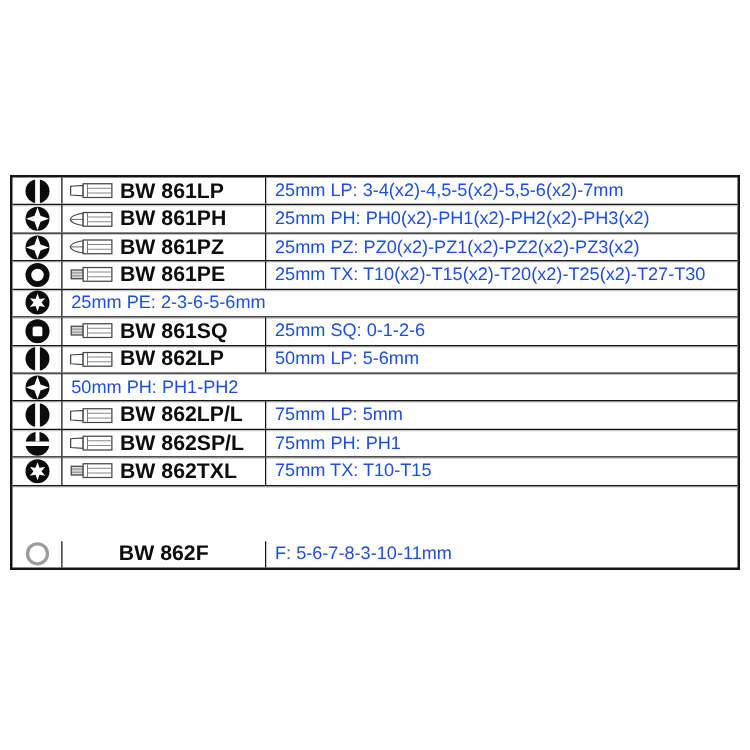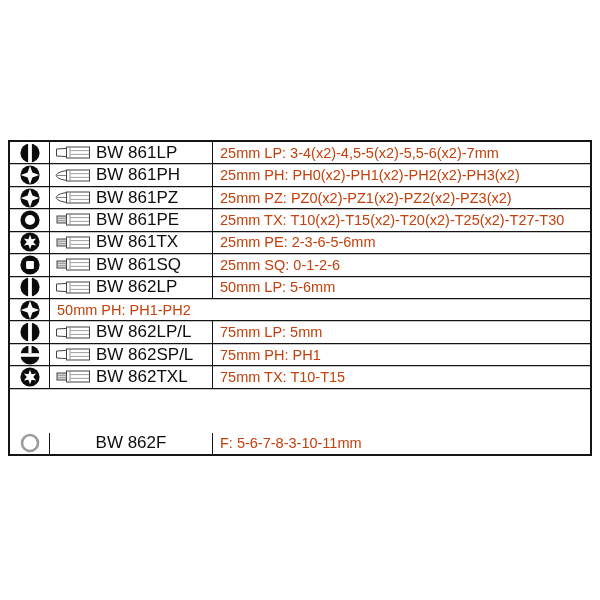--- a/index.html
+++ b/index.html
@@ -34,25 +34,25 @@
     border-right:1.4px solid #141414;
     padding-left:4px;gap:5px;
   }
   .code-cell.centered{justify-content:center;padding-left:0;}
   .desc-cell{flex:1 1 auto;padding-left:7px;padding-right:4px;}
   .tip-icon{width:20px;height:20px;display:block;line-height:0;}
   .tip-icon svg{display:block;}
   .bit-drawing{width:37px;height:13px;display:block;line-height:0;flex:0 0 37px;}
   .bit-drawing svg{display:block;}
   .code{
-    font-weight:400;font-size:17px;letter-spacing:0px;
+    font-weight:700;font-size:17px;letter-spacing:0px;
     white-space:nowrap;color:#0d0d0d;
   }
   .desc{
-    font-size:14.5px;font-weight:400;white-space:nowrap;color:#c2410c;
+    font-size:14.5px;font-weight:400;white-space:nowrap;color:#1d4ed8;
   }
 </style>
 </head>
 <body>
 
 <div class="bits-table">
   <div class="row">
     <div class="cell icon-cell">
       <span class="tip-icon">
           <svg width="20" height="20" viewBox="0 0 20 20">
@@ -161,181 +161,167 @@
 
   <div class="row">
     <div class="cell icon-cell">
       <span class="tip-icon">
           <svg width="20" height="20" viewBox="0 0 20 20">
             <circle cx="10" cy="10" r="9.6" fill="#0b0b0b"></circle>
             <polygon fill="#fff" points="10,2.8 11.6,7.2 16.1,6.5 13.2,10 16.1,13.5 11.6,12.8 10,17.2 8.4,12.8 3.9,13.5 6.8,10 3.9,6.5 8.4,7.2"></polygon>
           </svg>
         </span>
     </div>
+    <div class="cell desc-cell">
+      <span class="desc">25mm PE: 2-3-6-5-6mm</span>
+    </div>
+  </div>
+
+  <div class="row">
+    <div class="cell icon-cell">
+      <span class="tip-icon">
+          <svg width="20" height="20" viewBox="0 0 20 20">
+            <circle cx="10" cy="10" r="9.6" fill="#0b0b0b"></circle>
+            <rect x="6.1" y="6.1" width="7.8" height="7.8" rx="1.2" fill="#fff"></rect>
+          </svg>
+        </span>
+    </div>
     <div class="cell code-cell">
       <span class="bit-drawing">
           <svg width="37" height="13" viewBox="0 0 37 13">
             <rect x="3" y="3" width="9.5" height="7" fill="#d9d9d9" stroke="#444" stroke-width="1"></rect>
             <line x1="3.6" y1="5.3" x2="12" y2="5.3" stroke="#888" stroke-width="0.8"></line>
             <line x1="3.6" y1="7.7" x2="12" y2="7.7" stroke="#888" stroke-width="0.8"></line>
             <rect x="12.5" y="1" width="23" height="11" fill="#fff" stroke="#444" stroke-width="1"></rect>
             <line x1="16" y1="1.5" x2="16" y2="11.5" stroke="#777" stroke-width="0.8"></line>
             <line x1="16.5" y1="4.6" x2="35" y2="4.6" stroke="#888" stroke-width="0.8"></line>
             <line x1="16.5" y1="8.4" x2="35" y2="8.4" stroke="#888" stroke-width="0.8"></line>
           </svg>
         </span>
-      <span class="code">BW 861TX</span>
-    </div>
-    <div class="cell desc-cell">
-      <span class="desc">25mm PE: 2-3-6-5-6mm</span>
-    </div>
-  </div>
-
-  <div class="row">
-    <div class="cell icon-cell">
-      <span class="tip-icon">
-          <svg width="20" height="20" viewBox="0 0 20 20">
-            <circle cx="10" cy="10" r="9.6" fill="#0b0b0b"></circle>
-            <rect x="6.1" y="6.1" width="7.8" height="7.8" rx="1.2" fill="#fff"></rect>
+      <span class="code">BW 861SQ</span>
+    </div>
+    <div class="cell desc-cell">
+      <span class="desc">25mm SQ: 0-1-2-6</span>
+    </div>
+  </div>
+
+  <div class="row">
+    <div class="cell icon-cell">
+      <span class="tip-icon">
+          <svg width="20" height="20" viewBox="0 0 20 20">
+            <circle cx="10" cy="10" r="9.6" fill="#0b0b0b"></circle>
+            <rect x="8.1" y="-0.5" width="3.8" height="21" fill="#fff"></rect>
+          </svg>
+        </span>
+    </div>
+    <div class="cell code-cell">
+      <span class="bit-drawing">
+          <svg width="37" height="13" viewBox="0 0 37 13">
+            <path d="M2.5,3 L12.5,2.4 L12.5,10.6 L2.5,10 Z" fill="#fff" stroke="#444" stroke-width="1"></path>
+            <rect x="12.5" y="1" width="23" height="11" fill="#fff" stroke="#444" stroke-width="1"></rect>
+            <line x1="16" y1="1.5" x2="16" y2="11.5" stroke="#777" stroke-width="0.8"></line>
+            <line x1="16.5" y1="4.6" x2="35" y2="4.6" stroke="#888" stroke-width="0.8"></line>
+            <line x1="16.5" y1="8.4" x2="35" y2="8.4" stroke="#888" stroke-width="0.8"></line>
+          </svg>
+        </span>
+      <span class="code">BW 862LP</span>
+    </div>
+    <div class="cell desc-cell">
+      <span class="desc">50mm LP: 5-6mm</span>
+    </div>
+  </div>
+
+  <div class="row">
+    <div class="cell icon-cell">
+      <span class="tip-icon">
+          <svg width="20" height="20" viewBox="0 0 20 20">
+            <circle cx="10" cy="10" r="9.6" fill="#0b0b0b"></circle>
+            <polygon points="10,0.8 12.4,7.6 19.2,10 12.4,12.4 10,19.2 7.6,12.4 0.8,10 7.6,7.6" fill="#fff"></polygon>
+          </svg>
+        </span>
+    </div>
+    <div class="cell desc-cell">
+      <span class="desc">50mm PH: PH1-PH2</span>
+    </div>
+  </div>
+
+  <div class="row">
+    <div class="cell icon-cell">
+      <span class="tip-icon">
+          <svg width="20" height="20" viewBox="0 0 20 20">
+            <circle cx="10" cy="10" r="9.6" fill="#0b0b0b"></circle>
+            <rect x="8.1" y="-0.5" width="3.8" height="21" fill="#fff"></rect>
+          </svg>
+        </span>
+    </div>
+    <div class="cell code-cell">
+      <span class="bit-drawing">
+          <svg width="37" height="13" viewBox="0 0 37 13">
+            <path d="M2.5,3 L12.5,2.4 L12.5,10.6 L2.5,10 Z" fill="#fff" stroke="#444" stroke-width="1"></path>
+            <rect x="12.5" y="1" width="23" height="11" fill="#fff" stroke="#444" stroke-width="1"></rect>
+            <line x1="16" y1="1.5" x2="16" y2="11.5" stroke="#777" stroke-width="0.8"></line>
+            <line x1="16.5" y1="4.6" x2="35" y2="4.6" stroke="#888" stroke-width="0.8"></line>
+            <line x1="16.5" y1="8.4" x2="35" y2="8.4" stroke="#888" stroke-width="0.8"></line>
+          </svg>
+        </span>
+      <span class="code">BW 862LP/L</span>
+    </div>
+    <div class="cell desc-cell">
+      <span class="desc">75mm LP: 5mm</span>
+    </div>
+  </div>
+
+  <div class="row">
+    <div class="cell icon-cell">
+      <span class="tip-icon">
+          <svg width="20" height="20" viewBox="0 0 20 20">
+            <circle cx="10" cy="10" r="9.6" fill="#0b0b0b"></circle>
+            <rect x="-0.5" y="8.2" width="21" height="3.6" fill="#fff"></rect>
+            <rect x="8.4" y="-0.5" width="3.2" height="8.7" fill="#fff"></rect>
+          </svg>
+        </span>
+    </div>
+    <div class="cell code-cell">
+      <span class="bit-drawing">
+          <svg width="37" height="13" viewBox="0 0 37 13">
+            <path d="M2.5,3 L12.5,2.4 L12.5,10.6 L2.5,10 Z" fill="#fff" stroke="#444" stroke-width="1"></path>
+            <rect x="12.5" y="1" width="23" height="11" fill="#fff" stroke="#444" stroke-width="1"></rect>
+            <line x1="16" y1="1.5" x2="16" y2="11.5" stroke="#777" stroke-width="0.8"></line>
+            <line x1="16.5" y1="4.6" x2="35" y2="4.6" stroke="#888" stroke-width="0.8"></line>
+            <line x1="16.5" y1="8.4" x2="35" y2="8.4" stroke="#888" stroke-width="0.8"></line>
+          </svg>
+        </span>
+      <span class="code">BW 862SP/L</span>
+    </div>
+    <div class="cell desc-cell">
+      <span class="desc">75mm PH: PH1</span>
+    </div>
+  </div>
+
+  <div class="row">
+    <div class="cell icon-cell">
+      <span class="tip-icon">
+          <svg width="20" height="20" viewBox="0 0 20 20">
+            <circle cx="10" cy="10" r="9.6" fill="#0b0b0b"></circle>
+            <polygon fill="#fff" points="10,2.8 11.6,7.2 16.1,6.5 13.2,10 16.1,13.5 11.6,12.8 10,17.2 8.4,12.8 3.9,13.5 6.8,10 3.9,6.5 8.4,7.2"></polygon>
           </svg>
         </span>
     </div>
     <div class="cell code-cell">
       <span class="bit-drawing">
           <svg width="37" height="13" viewBox="0 0 37 13">
             <rect x="3" y="3" width="9.5" height="7" fill="#d9d9d9" stroke="#444" stroke-width="1"></rect>
             <line x1="3.6" y1="5.3" x2="12" y2="5.3" stroke="#888" stroke-width="0.8"></line>
             <line x1="3.6" y1="7.7" x2="12" y2="7.7" stroke="#888" stroke-width="0.8"></line>
             <rect x="12.5" y="1" width="23" height="11" fill="#fff" stroke="#444" stroke-width="1"></rect>
             <line x1="16" y1="1.5" x2="16" y2="11.5" stroke="#777" stroke-width="0.8"></line>
             <line x1="16.5" y1="4.6" x2="35" y2="4.6" stroke="#888" stroke-width="0.8"></line>
             <line x1="16.5" y1="8.4" x2="35" y2="8.4" stroke="#888" stroke-width="0.8"></line>
           </svg>
         </span>
-      <span class="code">BW 861SQ</span>
-    </div>
-    <div class="cell desc-cell">
-      <span class="desc">25mm SQ: 0-1-2-6</span>
-    </div>
-  </div>
-
-  <div class="row">
-    <div class="cell icon-cell">
-      <span class="tip-icon">
-          <svg width="20" height="20" viewBox="0 0 20 20">
-            <circle cx="10" cy="10" r="9.6" fill="#0b0b0b"></circle>
-            <rect x="8.1" y="-0.5" width="3.8" height="21" fill="#fff"></rect>
-          </svg>
-        </span>
-    </div>
-    <div class="cell code-cell">
-      <span class="bit-drawing">
-          <svg width="37" height="13" viewBox="0 0 37 13">
-            <path d="M2.5,3 L12.5,2.4 L12.5,10.6 L2.5,10 Z" fill="#fff" stroke="#444" stroke-width="1"></path>
-            <rect x="12.5" y="1" width="23" height="11" fill="#fff" stroke="#444" stroke-width="1"></rect>
-            <line x1="16" y1="1.5" x2="16" y2="11.5" stroke="#777" stroke-width="0.8"></line>
-            <line x1="16.5" y1="4.6" x2="35" y2="4.6" stroke="#888" stroke-width="0.8"></line>
-            <line x1="16.5" y1="8.4" x2="35" y2="8.4" stroke="#888" stroke-width="0.8"></line>
-          </svg>
-        </span>
-      <span class="code">BW 862LP</span>
-    </div>
-    <div class="cell desc-cell">
-      <span class="desc">50mm LP: 5-6mm</span>
-    </div>
-  </div>
-
-  <div class="row">
-    <div class="cell icon-cell">
-      <span class="tip-icon">
-          <svg width="20" height="20" viewBox="0 0 20 20">
-            <circle cx="10" cy="10" r="9.6" fill="#0b0b0b"></circle>
-            <polygon points="10,0.8 12.4,7.6 19.2,10 12.4,12.4 10,19.2 7.6,12.4 0.8,10 7.6,7.6" fill="#fff"></polygon>
-          </svg>
-        </span>
-    </div>
-    <div class="cell desc-cell">
-      <span class="desc">50mm PH: PH1-PH2</span>
-    </div>
-  </div>
-
-  <div class="row">
-    <div class="cell icon-cell">
-      <span class="tip-icon">
-          <svg width="20" height="20" viewBox="0 0 20 20">
-            <circle cx="10" cy="10" r="9.6" fill="#0b0b0b"></circle>
-            <rect x="8.1" y="-0.5" width="3.8" height="21" fill="#fff"></rect>
-          </svg>
-        </span>
-    </div>
-    <div class="cell code-cell">
-      <span class="bit-drawing">
-          <svg width="37" height="13" viewBox="0 0 37 13">
-            <path d="M2.5,3 L12.5,2.4 L12.5,10.6 L2.5,10 Z" fill="#fff" stroke="#444" stroke-width="1"></path>
-            <rect x="12.5" y="1" width="23" height="11" fill="#fff" stroke="#444" stroke-width="1"></rect>
-            <line x1="16" y1="1.5" x2="16" y2="11.5" stroke="#777" stroke-width="0.8"></line>
-            <line x1="16.5" y1="4.6" x2="35" y2="4.6" stroke="#888" stroke-width="0.8"></line>
-            <line x1="16.5" y1="8.4" x2="35" y2="8.4" stroke="#888" stroke-width="0.8"></line>
-          </svg>
-        </span>
-      <span class="code">BW 862LP/L</span>
-    </div>
-    <div class="cell desc-cell">
-      <span class="desc">75mm LP: 5mm</span>
-    </div>
-  </div>
-
-  <div class="row">
-    <div class="cell icon-cell">
-      <span class="tip-icon">
-          <svg width="20" height="20" viewBox="0 0 20 20">
-            <circle cx="10" cy="10" r="9.6" fill="#0b0b0b"></circle>
-            <rect x="-0.5" y="8.2" width="21" height="3.6" fill="#fff"></rect>
-            <rect x="8.4" y="-0.5" width="3.2" height="8.7" fill="#fff"></rect>
-          </svg>
-        </span>
-    </div>
-    <div class="cell code-cell">
-      <span class="bit-drawing">
-          <svg width="37" height="13" viewBox="0 0 37 13">
-            <path d="M2.5,3 L12.5,2.4 L12.5,10.6 L2.5,10 Z" fill="#fff" stroke="#444" stroke-width="1"></path>
-            <rect x="12.5" y="1" width="23" height="11" fill="#fff" stroke="#444" stroke-width="1"></rect>
-            <line x1="16" y1="1.5" x2="16" y2="11.5" stroke="#777" stroke-width="0.8"></line>
-            <line x1="16.5" y1="4.6" x2="35" y2="4.6" stroke="#888" stroke-width="0.8"></line>
-            <line x1="16.5" y1="8.4" x2="35" y2="8.4" stroke="#888" stroke-width="0.8"></line>
-          </svg>
-        </span>
-      <span class="code">BW 862SP/L</span>
-    </div>
-    <div class="cell desc-cell">
-      <span class="desc">75mm PH: PH1</span>
-    </div>
-  </div>
-
-  <div class="row">
-    <div class="cell icon-cell">
-      <span class="tip-icon">
-          <svg width="20" height="20" viewBox="0 0 20 20">
-            <circle cx="10" cy="10" r="9.6" fill="#0b0b0b"></circle>
-            <polygon fill="#fff" points="10,2.8 11.6,7.2 16.1,6.5 13.2,10 16.1,13.5 11.6,12.8 10,17.2 8.4,12.8 3.9,13.5 6.8,10 3.9,6.5 8.4,7.2"></polygon>
-          </svg>
-        </span>
-    </div>
-    <div class="cell code-cell">
-      <span class="bit-drawing">
-          <svg width="37" height="13" viewBox="0 0 37 13">
-            <rect x="3" y="3" width="9.5" height="7" fill="#d9d9d9" stroke="#444" stroke-width="1"></rect>
-            <line x1="3.6" y1="5.3" x2="12" y2="5.3" stroke="#888" stroke-width="0.8"></line>
-            <line x1="3.6" y1="7.7" x2="12" y2="7.7" stroke="#888" stroke-width="0.8"></line>
-            <rect x="12.5" y="1" width="23" height="11" fill="#fff" stroke="#444" stroke-width="1"></rect>
-            <line x1="16" y1="1.5" x2="16" y2="11.5" stroke="#777" stroke-width="0.8"></line>
-            <line x1="16.5" y1="4.6" x2="35" y2="4.6" stroke="#888" stroke-width="0.8"></line>
-            <line x1="16.5" y1="8.4" x2="35" y2="8.4" stroke="#888" stroke-width="0.8"></line>
-          </svg>
-        </span>
       <span class="code">BW 862TXL</span>
     </div>
     <div class="cell desc-cell">
       <span class="desc">75mm TX: T10-T15</span>
     </div>
   </div>
 
   <div class="row">
     <div class="cell icon-cell">
       <span class="tip-icon">

